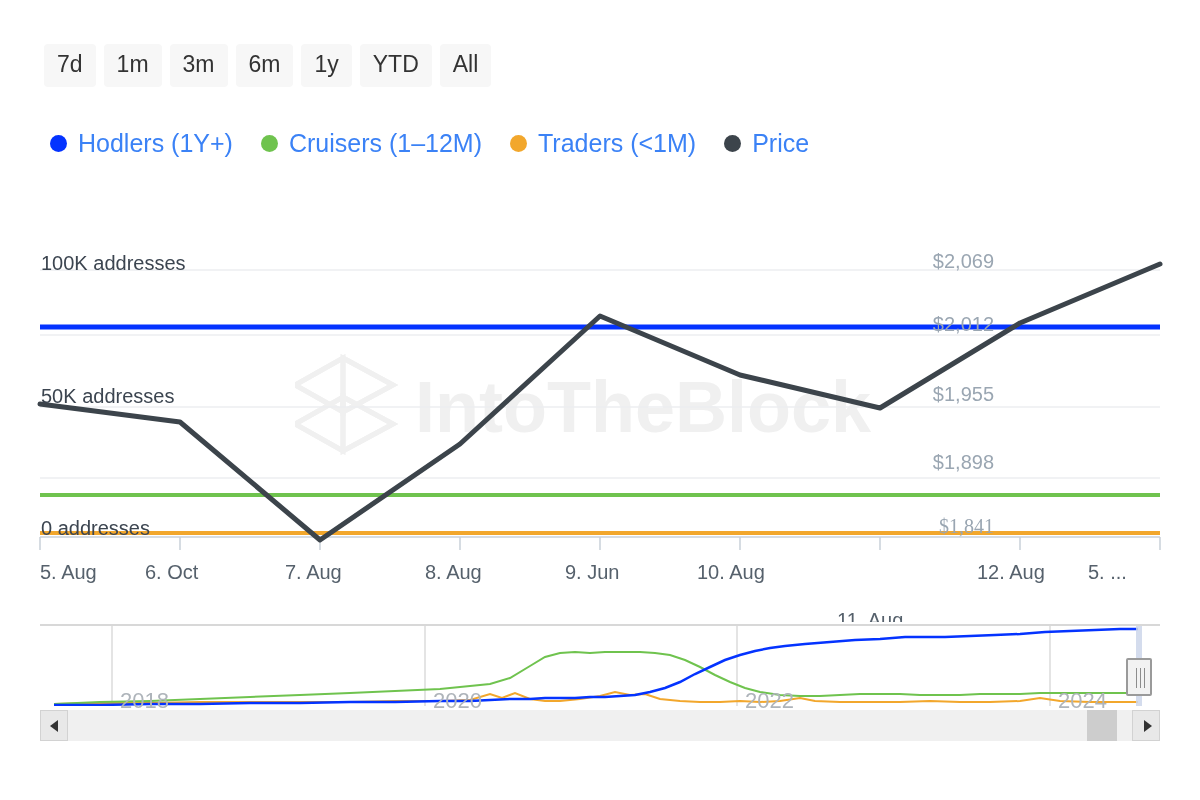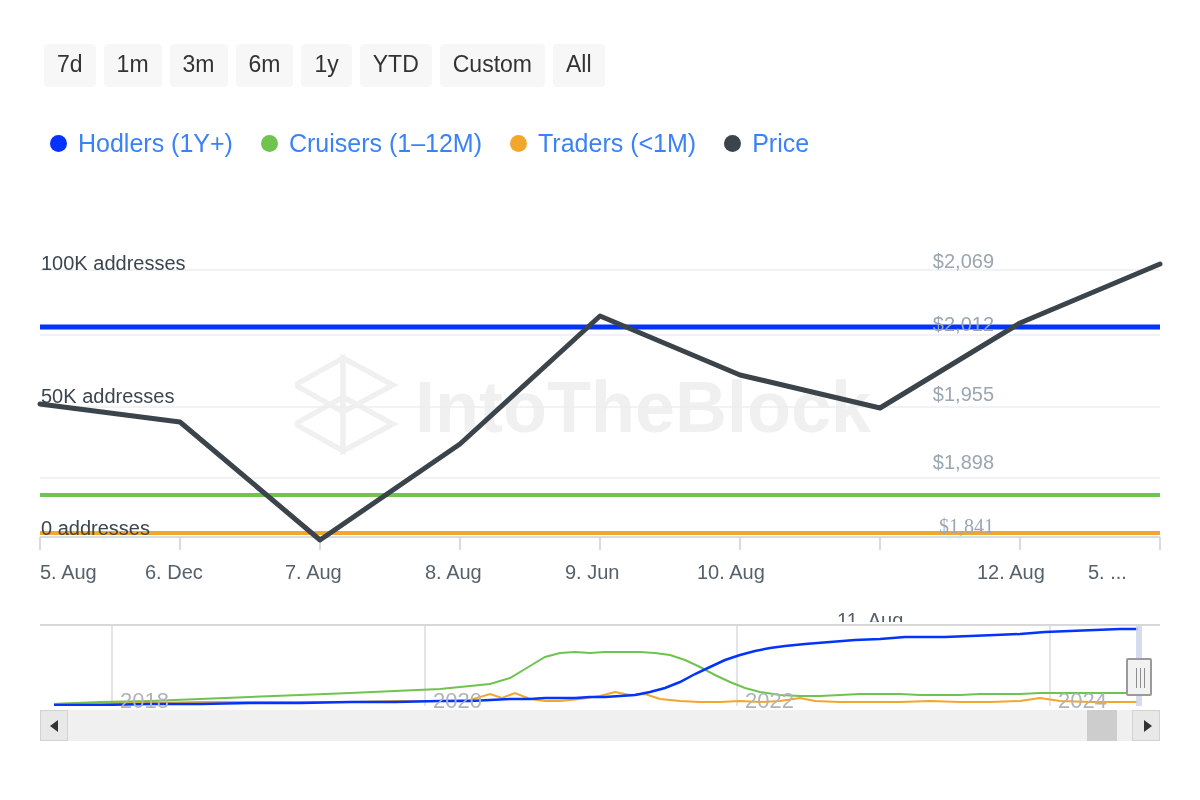--- a/index.html
+++ b/index.html
@@ -186,21 +186,20 @@
 </head>
 <body>
 
 <div class="range-bar">
   <button class="range-btn">7d</button>
   <button class="range-btn">1m</button>
   <button class="range-btn">3m</button>
   <button class="range-btn">6m</button>
   <button class="range-btn">1y</button>
   <button class="range-btn">YTD</button>
-  <button class="range-btn">Custom</button>
   <button class="range-btn">All</button>
 </div>
 
 <div class="legend">
   <div class="legend-item">
     <span class="legend-dot" style="background:#0433ff"></span>
     <span class="legend-label">Hodlers (1Y+)</span>
   </div>
   <div class="legend-item">
     <span class="legend-dot" style="background:#6fc34e"></span>
@@ -267,21 +266,21 @@
   <div class="y-left-label" style="top:158px;">50K addresses</div>
   <div class="y-left-label" style="top:290px;">0 addresses</div>
 
   <div class="y-right-label" style="top:23px;">$2,069</div>
   <div class="y-right-label" style="top:86px;">$2,012</div>
   <div class="y-right-label" style="top:156px;">$1,955</div>
   <div class="y-right-label" style="top:224px;">$1,898</div>
   <div class="y-right-label" style="top:288px;font-family:Liberation Serif, serif;">$1,841</div>
 
   <div class="x-label" style="left:40px; top:334px;">5. Aug</div>
-  <div class="x-label" style="left:145px; top:334px;">6. Dec</div>
+  <div class="x-label" style="left:145px; top:334px;">6. Oct</div>
   <div class="x-label" style="left:285px; top:334px;">7. Aug</div>
   <div class="x-label" style="left:425px; top:334px;">8. Aug</div>
   <div class="x-label" style="left:565px; top:334px;">9. Jun</div>
   <div class="x-label" style="left:697px; top:334px;">10. Aug</div>
   <div class="x-label" style="left:837px; top:334px;margin-top:48px;">11. Aug</div>
   <div class="x-label" style="left:977px; top:334px;">12. Aug</div>
   <div class="x-label" style="left:1088px; top:334px;">5. ...</div>
 </div>
 
 <div class="navigator">

